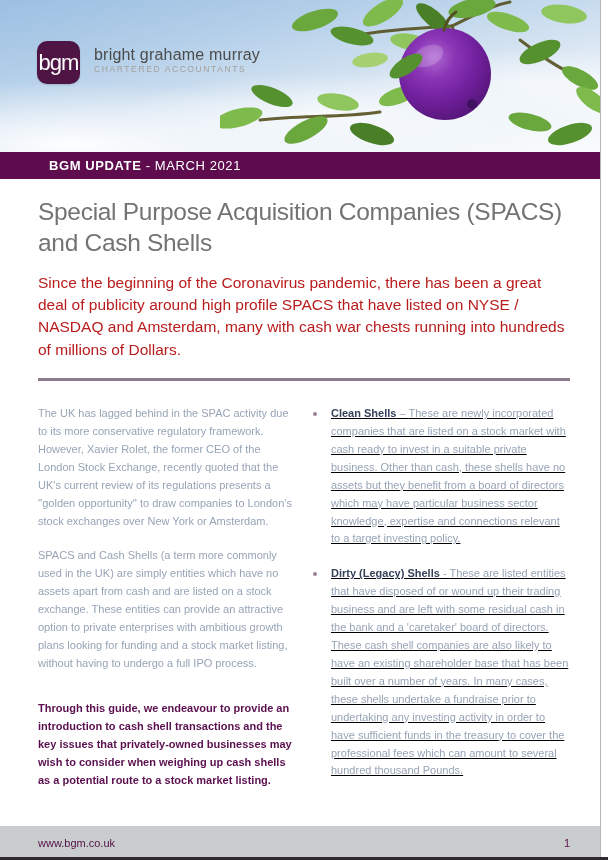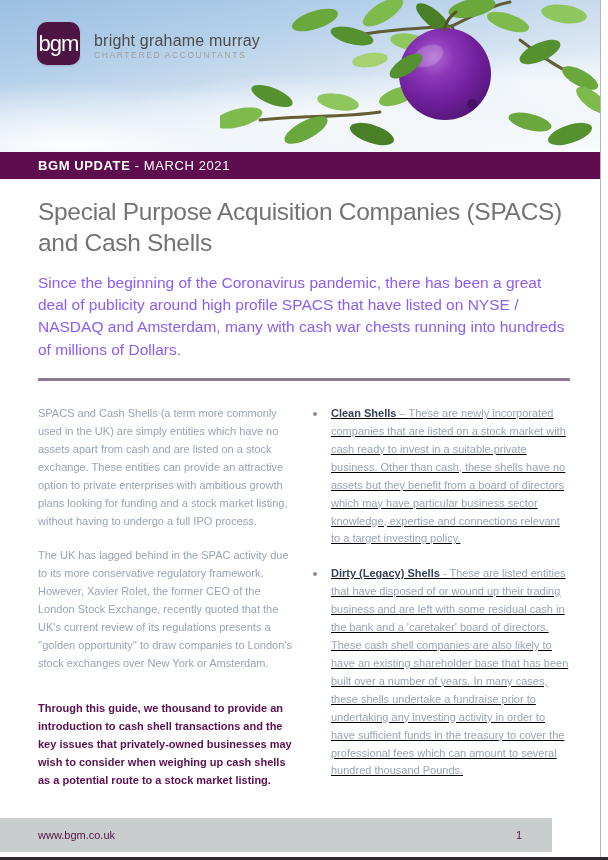--- a/index.html
+++ b/index.html
@@ -16,69 +16,69 @@
   
   .hero{
     position:relative;width:600px;height:152px;overflow:hidden;
     background:
       radial-gradient(ellipse 420px 90px at 12% 95%, rgba(255,255,255,.95), rgba(255,255,255,0) 70%),
       radial-gradient(ellipse 300px 60px at 55% 75%, rgba(255,255,255,.75), rgba(255,255,255,0) 70%),
       radial-gradient(ellipse 260px 50px at 90% 55%, rgba(255,255,255,.6), rgba(255,255,255,0) 70%),
       linear-gradient(168deg,#9cbfe2 0%,#b3cfe9 28%,#d3e2f1 55%,#eef4f9 78%,#fafcfd 100%);
   }
   .hero svg{position:absolute;right:0;top:0;display:block;}
-  .brand{position:absolute;left:37px;top:22px;display:flex;align-items:center;}
+  .brand{position:absolute;left:37px;top:41px;display:flex;align-items:flex-start;}
   .logo{
     width:43px;height:43px;border-radius:10px;background:#4e1544;
     color:#fff;display:flex;align-items:center;justify-content:center;
     font-size:22px;font-weight:300;letter-spacing:-1px;
     box-shadow:0 1px 2px rgba(0,0,0,.15);
   }
   .brand-text{margin-left:14px;padding-top:5px;}
   .brand-name{font-size:16px;font-weight:400;color:#4b4b4b;letter-spacing:.2px;line-height:1.1;}
   .brand-tagline{font-size:8.5px;color:#a3a09d;letter-spacing:1.6px;}
 
   
   .banner{
     width:600px;height:27px;background:#5e0c4e;color:#ffffff;
-    line-height:27px;padding-left:38px;box-sizing:border-box;
+    line-height:27px;padding-left:49px;box-sizing:border-box;
     font-size:13px;letter-spacing:.6px;
   }
   .banner .b1{font-weight:700;}
   .banner .b2{font-weight:400;}
 
   
   main{padding:18px 30px 0 38px;}
   h1{
     margin:0;font-size:24.5px;line-height:1.26;font-weight:300;
     color:#737373;letter-spacing:-.3px;
   }
   .intro{
     margin:13px 0 0 0;font-size:15.5px;line-height:1.44;
-    color:#8b5cf6;font-weight:300;
+    color:#b91c1c;font-weight:300;
   }
   .rule{border:none;border-top:3px solid #8d7a8c;margin:17px 0 0 0;}
 
   .cols{display:flex;margin-top:24px;}
   .col-left{width:254px;flex:0 0 254px;}
   .col-right{flex:1;margin-left:18px;}
   .cols p{margin:0 0 17px 0;font-size:11px;line-height:1.63;color:#97a4b6;}
   .bold-purple{color:#5a1050 !important;font-weight:700;margin-top:27px !important;}
   h2{margin:2px 0 15px 0;font-size:14px;font-weight:700;color:#5f124f;}
   .bullet{display:flex;align-items:flex-start;text-decoration:underline;}
   .bullet .dot{
     flex:0 0 4px;width:4px;height:4px;border-radius:50%;
     background:#9b8294;margin:7px 6px 0 3px;
   }
   .bullet p{margin:0 0 17px 8px;}
   .bullet b{color:#36425a;font-weight:700;}
 
   
   footer{
-    position:absolute;left:0;bottom:8px;width:552px;height:34px;
+    position:absolute;left:0;bottom:0;width:600px;height:34px;
     background:#c9cdce;display:flex;align-items:center;
     justify-content:space-between;box-sizing:border-box;
     padding:0 30px 0 38px;font-size:11px;color:#541147;
   }
   footer .pagenum{color:#5a1050;}
   footer .url{cursor:pointer;}
 </style>
 </head>
 <body>
 
@@ -151,23 +151,23 @@
     <span class="b1">BGM UPDATE</span><span class="b2"> - MARCH 2021</span>
   </div>
 
   <main>
     <h1>Special Purpose Acquisition Companies (SPACS) and Cash Shells</h1>
     <p class="intro">Since the beginning of the Coronavirus pandemic, there has been a great deal of publicity around high profile SPACS that have listed on NYSE / NASDAQ and Amsterdam, many with cash war chests running into hundreds of millions of Dollars.</p>
     <hr class="rule">
 
     <div class="cols">
       <div class="col-left">
+        <p>The UK has lagged behind in the SPAC activity due to its more conservative regulatory framework. However, Xavier Rolet, the former CEO of the London Stock Exchange, recently quoted that the UK's current review of its regulations presents a ''golden opportunity'' to draw companies to London's stock exchanges over New York or Amsterdam.</p>
         <p>SPACS and Cash Shells (a term more commonly used in the UK) are simply entities which have no assets apart from cash and are listed on a stock exchange. These entities can provide an attractive option to private enterprises with ambitious growth plans looking for funding and a stock market listing, without having to undergo a full IPO process.</p>
-        <p>The UK has lagged behind in the SPAC activity due to its more conservative regulatory framework. However, Xavier Rolet, the former CEO of the London Stock Exchange, recently quoted that the UK's current review of its regulations presents a ''golden opportunity'' to draw companies to London's stock exchanges over New York or Amsterdam.</p>
-        <p class="bold-purple">Through this guide, we thousand to provide an introduction to cash shell transactions and the key issues that privately-owned businesses may wish to consider when weighing up cash shells as a potential route to a stock market listing.</p>
+        <p class="bold-purple">Through this guide, we endeavour to provide an introduction to cash shell transactions and the key issues that privately-owned businesses may wish to consider when weighing up cash shells as a potential route to a stock market listing.</p>
       </div>
 
       <div class="col-right">
 
         <div class="bullet">
           <span class="dot"></span>
           <p><b>Clean Shells</b><span> – </span><span>These are newly incorporated companies that are listed on a stock market with cash ready to invest in a suitable private business. Other than cash, these shells have no assets but they benefit from a board of directors which may have particular business sector knowledge, expertise and connections relevant to a target investing policy.</span></p>
         </div>
 
         <div class="bullet">

